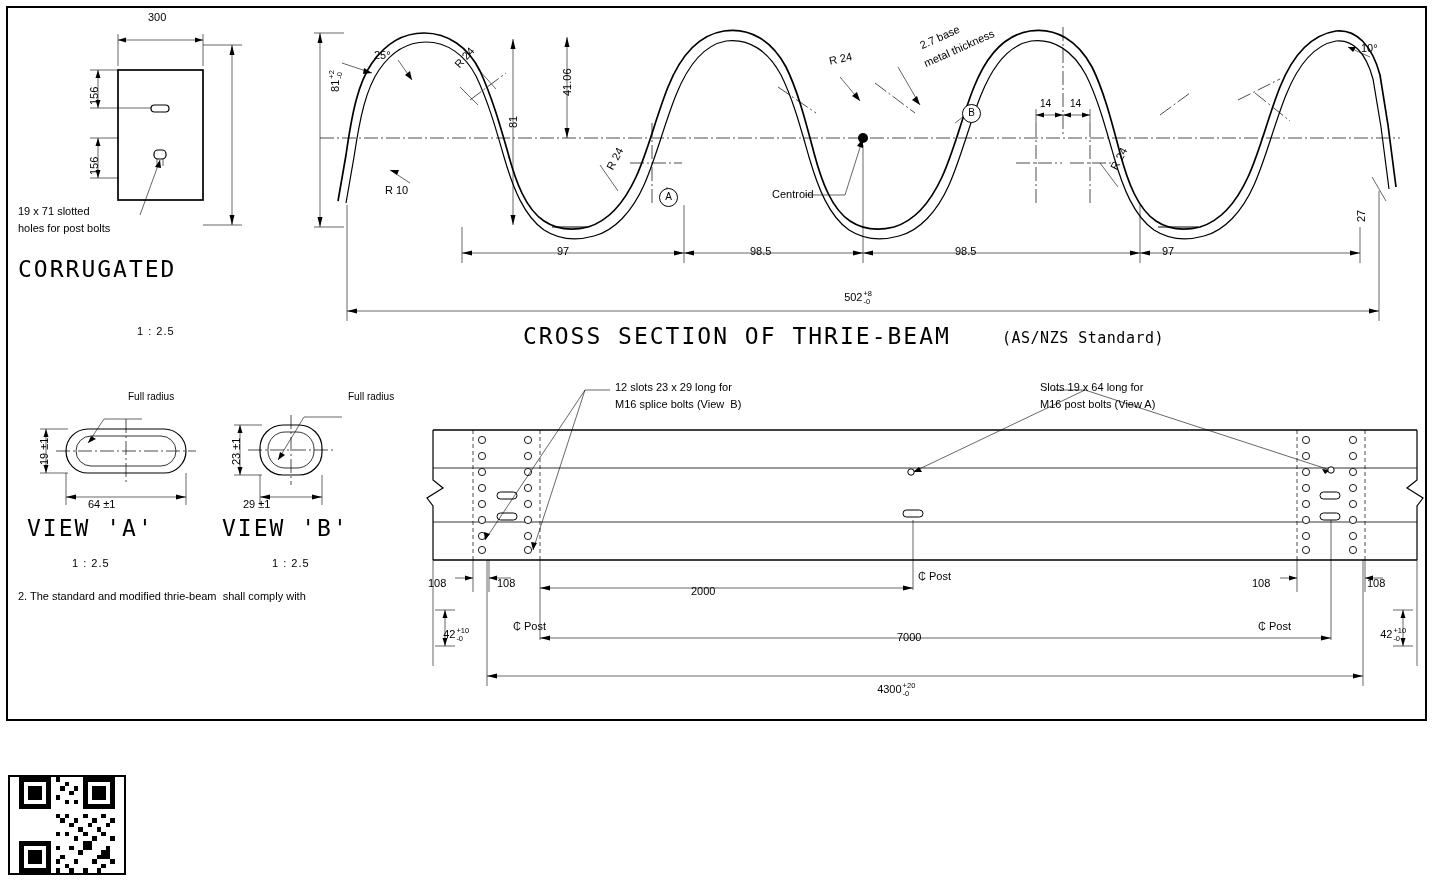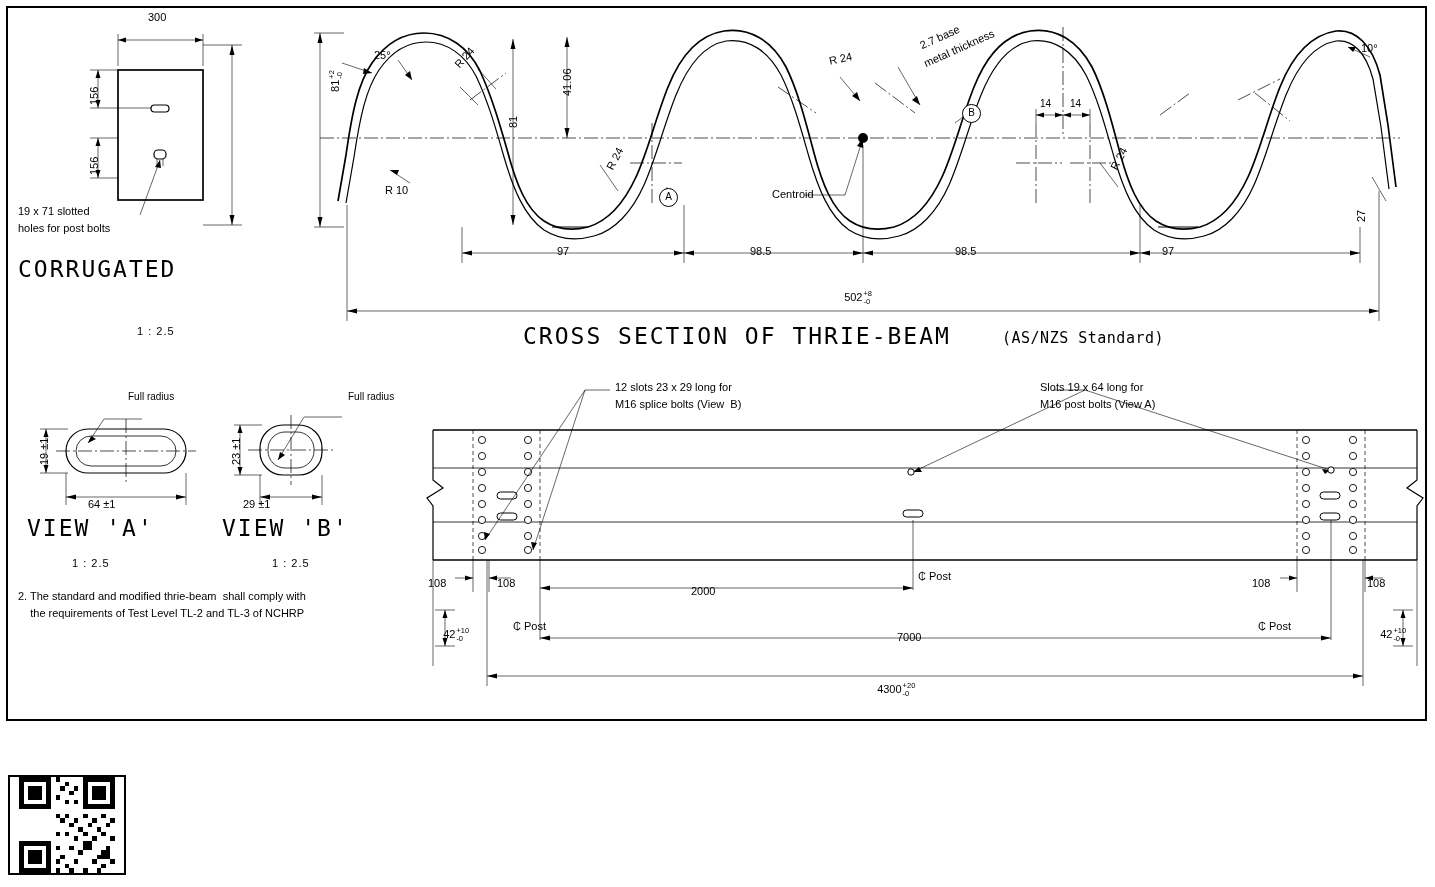--- a/index.html
+++ b/index.html
@@ -301,21 +301,20 @@
     <line class="ln hair" x1="114" y1="70" x2="114" y2="100"></line>
   </svg>
   <div class="lbl sm" style="left:348px;top:391px;">Full radius</div>
   <div class="lbl rot90" style="left:230px;top:465px;">23 ±1</div>
   <div class="lbl" style="left:243px;top:498px;">29 ±1</div>
   <div class="title" style="left:222px;top:515px;text-align:center;">VIEW 'B'</div>
   <div class="scale" style="left:272px;top:557px;">1 : 2.5</div>
 
   <div class="notes">
     <div class="nt">2. The standard and modified thrie-beam  shall comply with</div>
-    <div class="nt">    the requirements of Test Level TL-2 and TL-3 of NCHRP</div>
   </div>
 
   <svg width="1000" height="310" style="left:425px;top:410px;">
 
     <line class="ln thick" x1="8" y1="20" x2="992" y2="20"></line>
     <line class="ln thick" x1="8" y1="150" x2="992" y2="150"></line>
 
     <line class="ln thin" x1="8" y1="58" x2="992" y2="58"></line>
     <line class="ln thin" x1="8" y1="112" x2="992" y2="112"></line>
 

